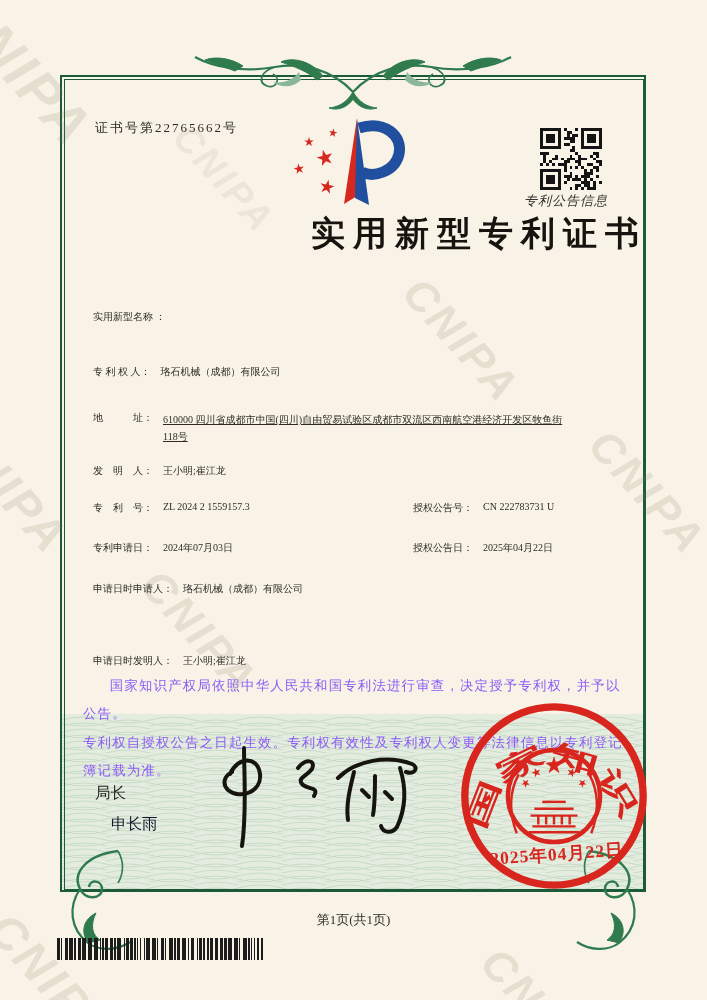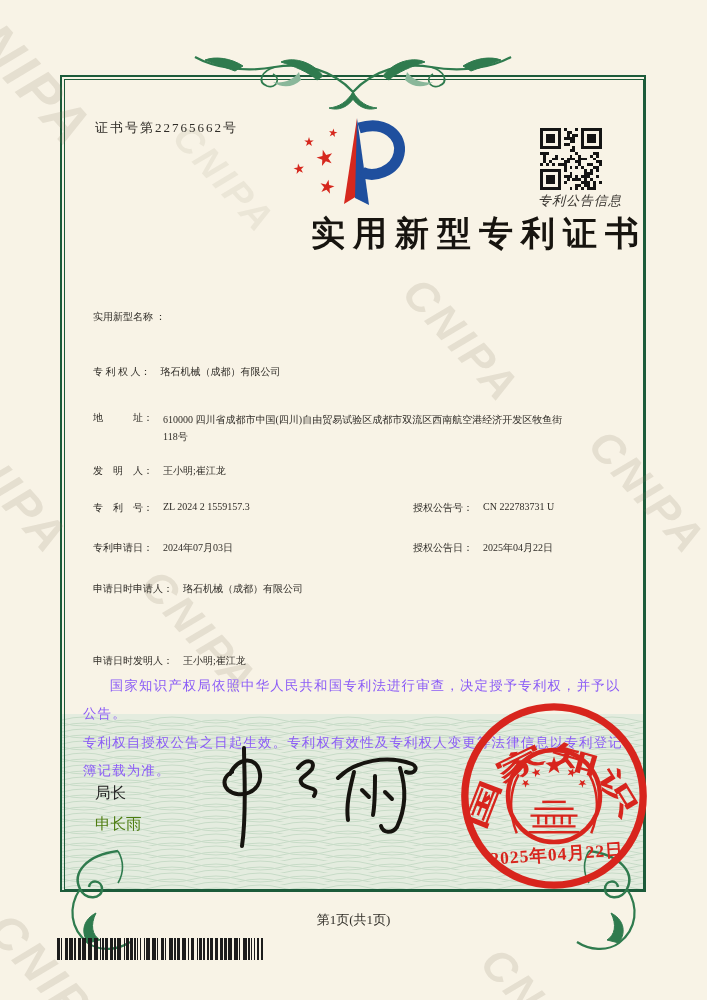--- a/index.html
+++ b/index.html
@@ -34,39 +34,39 @@
   .orn{fill:var(--c-ornament_green);stroke:var(--c-ornament_green);}
   .orn-line{fill:none;stroke:var(--c-ornament_green);}
   .orn-light{fill:#8ab79a;stroke:none;}
   
   .certno{left:95px;top:119px;font-size:13px;letter-spacing:2px;z-index:4;}
   .logo{left:285px;top:112px;z-index:4;}
   .logo-red{fill:var(--c-logo_red);}
   .logo-blue{fill:var(--c-logo_blue);}
   .logo-bowl{fill:none;stroke:var(--c-logo_blue);stroke-width:11;}
   .qr{left:540px;top:128px;z-index:4;}
-  .qr-cap{left:524px;top:192px;width:98px;text-align:right;font-size:13px;
+  .qr-cap{left:524px;top:192px;width:98px;text-align:left;font-size:13px;
     font-style:italic;letter-spacing:1px;color:#34312c;z-index:4;}
   .title{left:60px;top:211px;width:587px;text-align:right;font-size:34px;font-weight:bold;
     letter-spacing:8px;color:#17140f;z-index:4;}
   
   .frow{left:93px;font-size:10px;z-index:4;display:flex;align-items:flex-start;margin-top:14px;}
   .frow .flabel{white-space:pre;flex:none;}
   .frow .fvalue{margin-left:10px;}
-  .addr-val{display:inline-block;width:408px;line-height:1.72;}
+  .addr-val{display:inline-block;width:408px;line-height:1.72;text-decoration:underline;}
   .rcol{left:413px;}
   
   .legal{left:83px;top:672px;width:542px;font-size:13.4px;line-height:2.12;
     letter-spacing:1.2px;color:#8b5cf6;z-index:4;}
   .legal .l1{text-indent:2em;}
   
   .sgn-title{left:95px;top:783px;font-size:15.5px;z-index:4;
     font-family:Liberation Mono, monospace;color:#222;text-align:center;}
-  .sgn-name{left:95px;top:814px;font-size:15.5px;z-index:4;
-    font-family:"Liberation Sans","DejaVu Sans",sans-serif;color:#4d7c0f;}
+  .sgn-name{left:111px;top:814px;font-size:15.5px;z-index:4;
+    font-family:"Liberation Sans","DejaVu Sans",sans-serif;color:#0f172a;}
   .sig-svg{left:192px;top:742px;z-index:4;}
   .sig{fill:none;stroke:#16140f;stroke-width:4;stroke-linecap:round;stroke-linejoin:round;}
   
   .seal-svg{left:456px;top:698px;z-index:5;}
   .seal-ring{fill:none;stroke:var(--c-seal_red);}
   .seal-red{fill:var(--c-seal_red);}
   .seal-stroke{fill:none;stroke:var(--c-seal_red);}
   .seal-txt{fill:var(--c-seal_red);font-size:27px;font-weight:bold;
     font-family:"Liberation Serif","DejaVu Serif",serif;}
   .seal-date{left:468px;top:842px;width:178px;text-align:center;font-size:17.5px;

